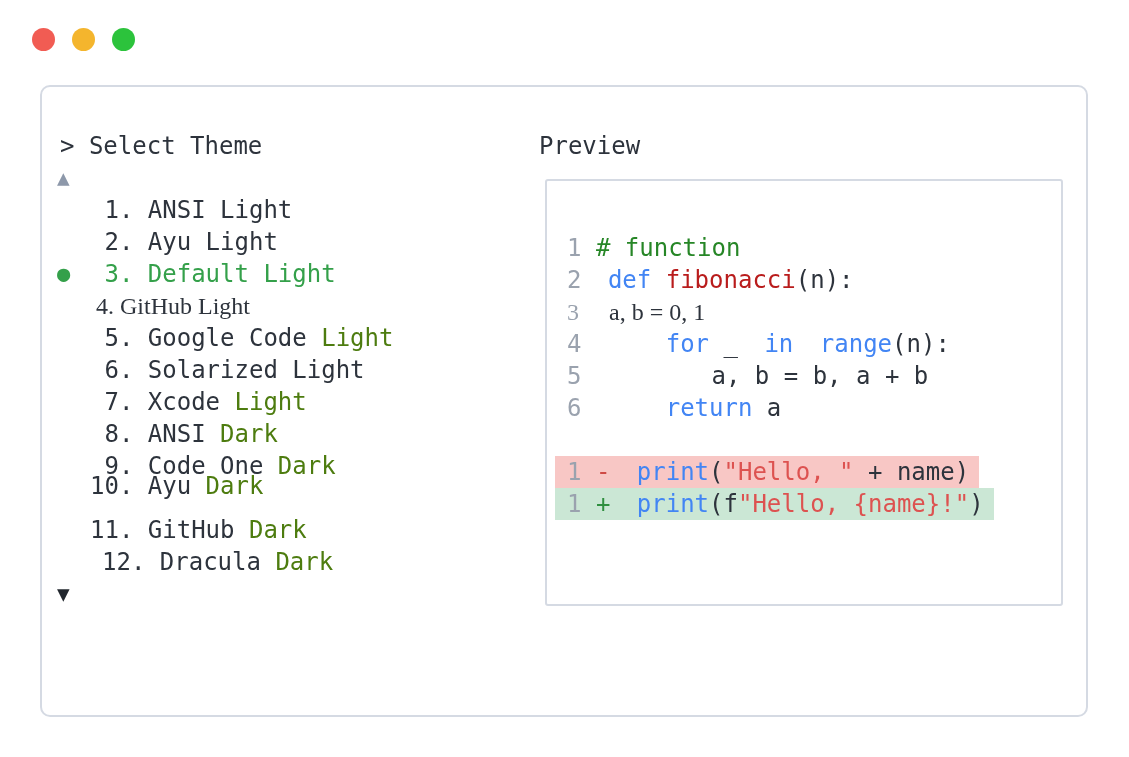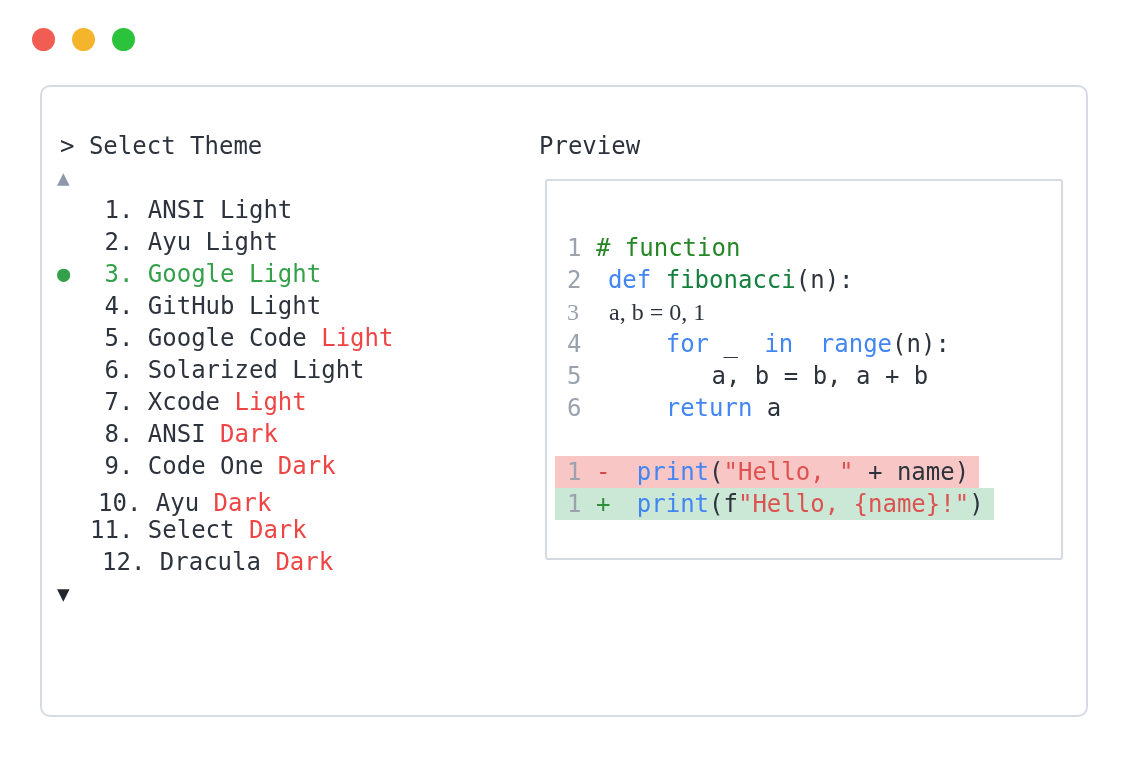--- a/index.html
+++ b/index.html
@@ -16,41 +16,41 @@
     position:absolute;left:40px;top:85px;width:1048px;height:632px;
     border:2px solid #d5dae3;border-radius:10px;background:#ffffff;box-sizing:border-box;
   }
   .prompt{position:absolute;left:18px;top:43px;white-space:pre;color:#2d333c;}
   .scroll-ind{position:absolute;left:15px;width:24px;text-align:left;
     font-family:"DejaVu Sans Mono","DejaVu Sans",monospace;font-size:21px;}
   .scroll-up{top:75px;color:#8d98aa;}
   .scroll-down{top:491px;color:#22272e;}
   .theme-row{position:absolute;left:48px;white-space:pre;height:32px;cursor:default;}
   .item-num,.item-label{color:#2d333c;}
-  .item-muted{color:#ef4444;}
+  .item-muted{color:#4d7c0f;}
   .theme-row.selected .item-num,
   .theme-row.selected .item-label,
   .theme-row.selected .item-muted{color:#34a04a;}
   .sel-bullet{position:absolute;left:15px;color:#34a04a;height:32px;
     font-family:"DejaVu Sans Mono","DejaVu Sans",monospace;font-size:22px;}
   .hint{position:absolute;left:8px;top:555px;white-space:pre;color:#a7aebc;}
   
   .preview-title{position:absolute;left:497px;top:43px;white-space:pre;color:#2d333c;}
   .preview-box{
-    position:absolute;left:503px;top:92px;width:518px;height:381px;
+    position:absolute;left:503px;top:92px;width:518px;height:427px;
     border:2px solid #d5dae3;border-radius:3px;background:#ffffff;box-sizing:border-box;
   }
   .code-line{position:absolute;left:8px;height:32px;white-space:pre;}
   .line-inner{display:inline-block;height:32px;padding:0 10px 0 12px;}
   .bg-removed{background:#f8c7c5;}
   .bg-added{background:#cbe7d5;}
   .lnum{color:#9aa2ae;}
   .tk-pl{color:#2d333c;}
   .tk-kw{color:#4285f4;margin-left:12px;}
-  .tk-fn{color:#15803d;}
+  .tk-fn{color:#b91c1c;}
   .tk-str{color:#dd5250;}
   .tk-com{color:#268626;}
   .tk-minus{color:#cf4a45;}
   .tk-plus{color:#2f8f3f;}
 </style>
 </head>
 <body>
 
 <div class="stage">
 
@@ -60,30 +60,30 @@
     <span class="light" style="background: rgb(44, 195, 60);"></span>
   </div>
 
   <div class="panel">
     <div class="prompt">&gt; Select Theme</div>
     <div class="scroll-ind scroll-up">▲</div>
 
     <div id="theme-list">
         <div class="theme-row" style="top: 107px;"><span class="item-num"> 1. </span><span class="item-label">ANSI Light</span></div>
         <div class="theme-row" style="top: 139px;"><span class="item-num"> 2. </span><span class="item-label">Ayu Light</span></div>
-        <div class="theme-row selected" style="top: 171px;"><span class="item-num"> 3. </span><span class="item-label">Google Light</span></div>
+        <div class="theme-row selected" style="top: 171px;"><span class="item-num"> 3. </span><span class="item-label">Default Light</span></div>
         <div class="sel-bullet" style="top: 171px;">●</div>
-        <div class="theme-row" style="top: 203px;"><span class="item-num"> 4. </span><span class="item-label">GitHub Light</span></div>
+        <div class="theme-row" style="top: 203px; font-family: Liberation Serif, serif;"><span class="item-num"> 4. </span><span class="item-label">GitHub Light</span></div>
         <div class="theme-row" style="top: 235px;"><span class="item-num"> 5. </span><span class="item-label">Google Code</span><span class="item-muted"> Light</span></div>
         <div class="theme-row" style="top: 267px;"><span class="item-num"> 6. </span><span class="item-label">Solarized Light</span></div>
         <div class="theme-row" style="top: 299px;"><span class="item-num"> 7. </span><span class="item-label">Xcode</span><span class="item-muted"> Light</span></div>
         <div class="theme-row" style="top: 331px;"><span class="item-num"> 8. </span><span class="item-label">ANSI</span><span class="item-muted"> Dark</span></div>
         <div class="theme-row" style="top: 363px;"><span class="item-num"> 9. </span><span class="item-label">Code One</span><span class="item-muted"> Dark</span></div>
-        <div class="theme-row" style="top: 400px; margin-left: 8px;"><span class="item-num">10. </span><span class="item-label">Ayu</span><span class="item-muted"> Dark</span></div>
-        <div class="theme-row" style="top: 427px;"><span class="item-num">11. </span><span class="item-label">Select</span><span class="item-muted"> Dark</span></div>
+        <div class="theme-row" style="top: 383px;"><span class="item-num">10. </span><span class="item-label">Ayu</span><span class="item-muted"> Dark</span></div>
+        <div class="theme-row" style="top: 427px;"><span class="item-num">11. </span><span class="item-label">GitHub</span><span class="item-muted"> Dark</span></div>
         <div class="theme-row" style="top: 459px; margin-left: 12px;"><span class="item-num">12. </span><span class="item-label">Dracula</span><span class="item-muted"> Dark</span></div>
       </div>
 
     <div class="scroll-ind scroll-down">▼</div>
 
     <div class="preview-title">Preview</div>
     <div class="preview-box">
       <div id="code-lines">
           <div class="code-line" style="top: 51px;"><span class="line-inner"><span class="lnum">1 </span><span class="tk-com"># function</span></span></div>
           <div class="code-line" style="top: 83px;"><span class="line-inner"><span class="lnum">2 </span><span class="tk-kw">def</span><span class="tk-pl"> </span><span class="tk-fn">fibonacci</span><span class="tk-pl">(n):</span></span></div>

